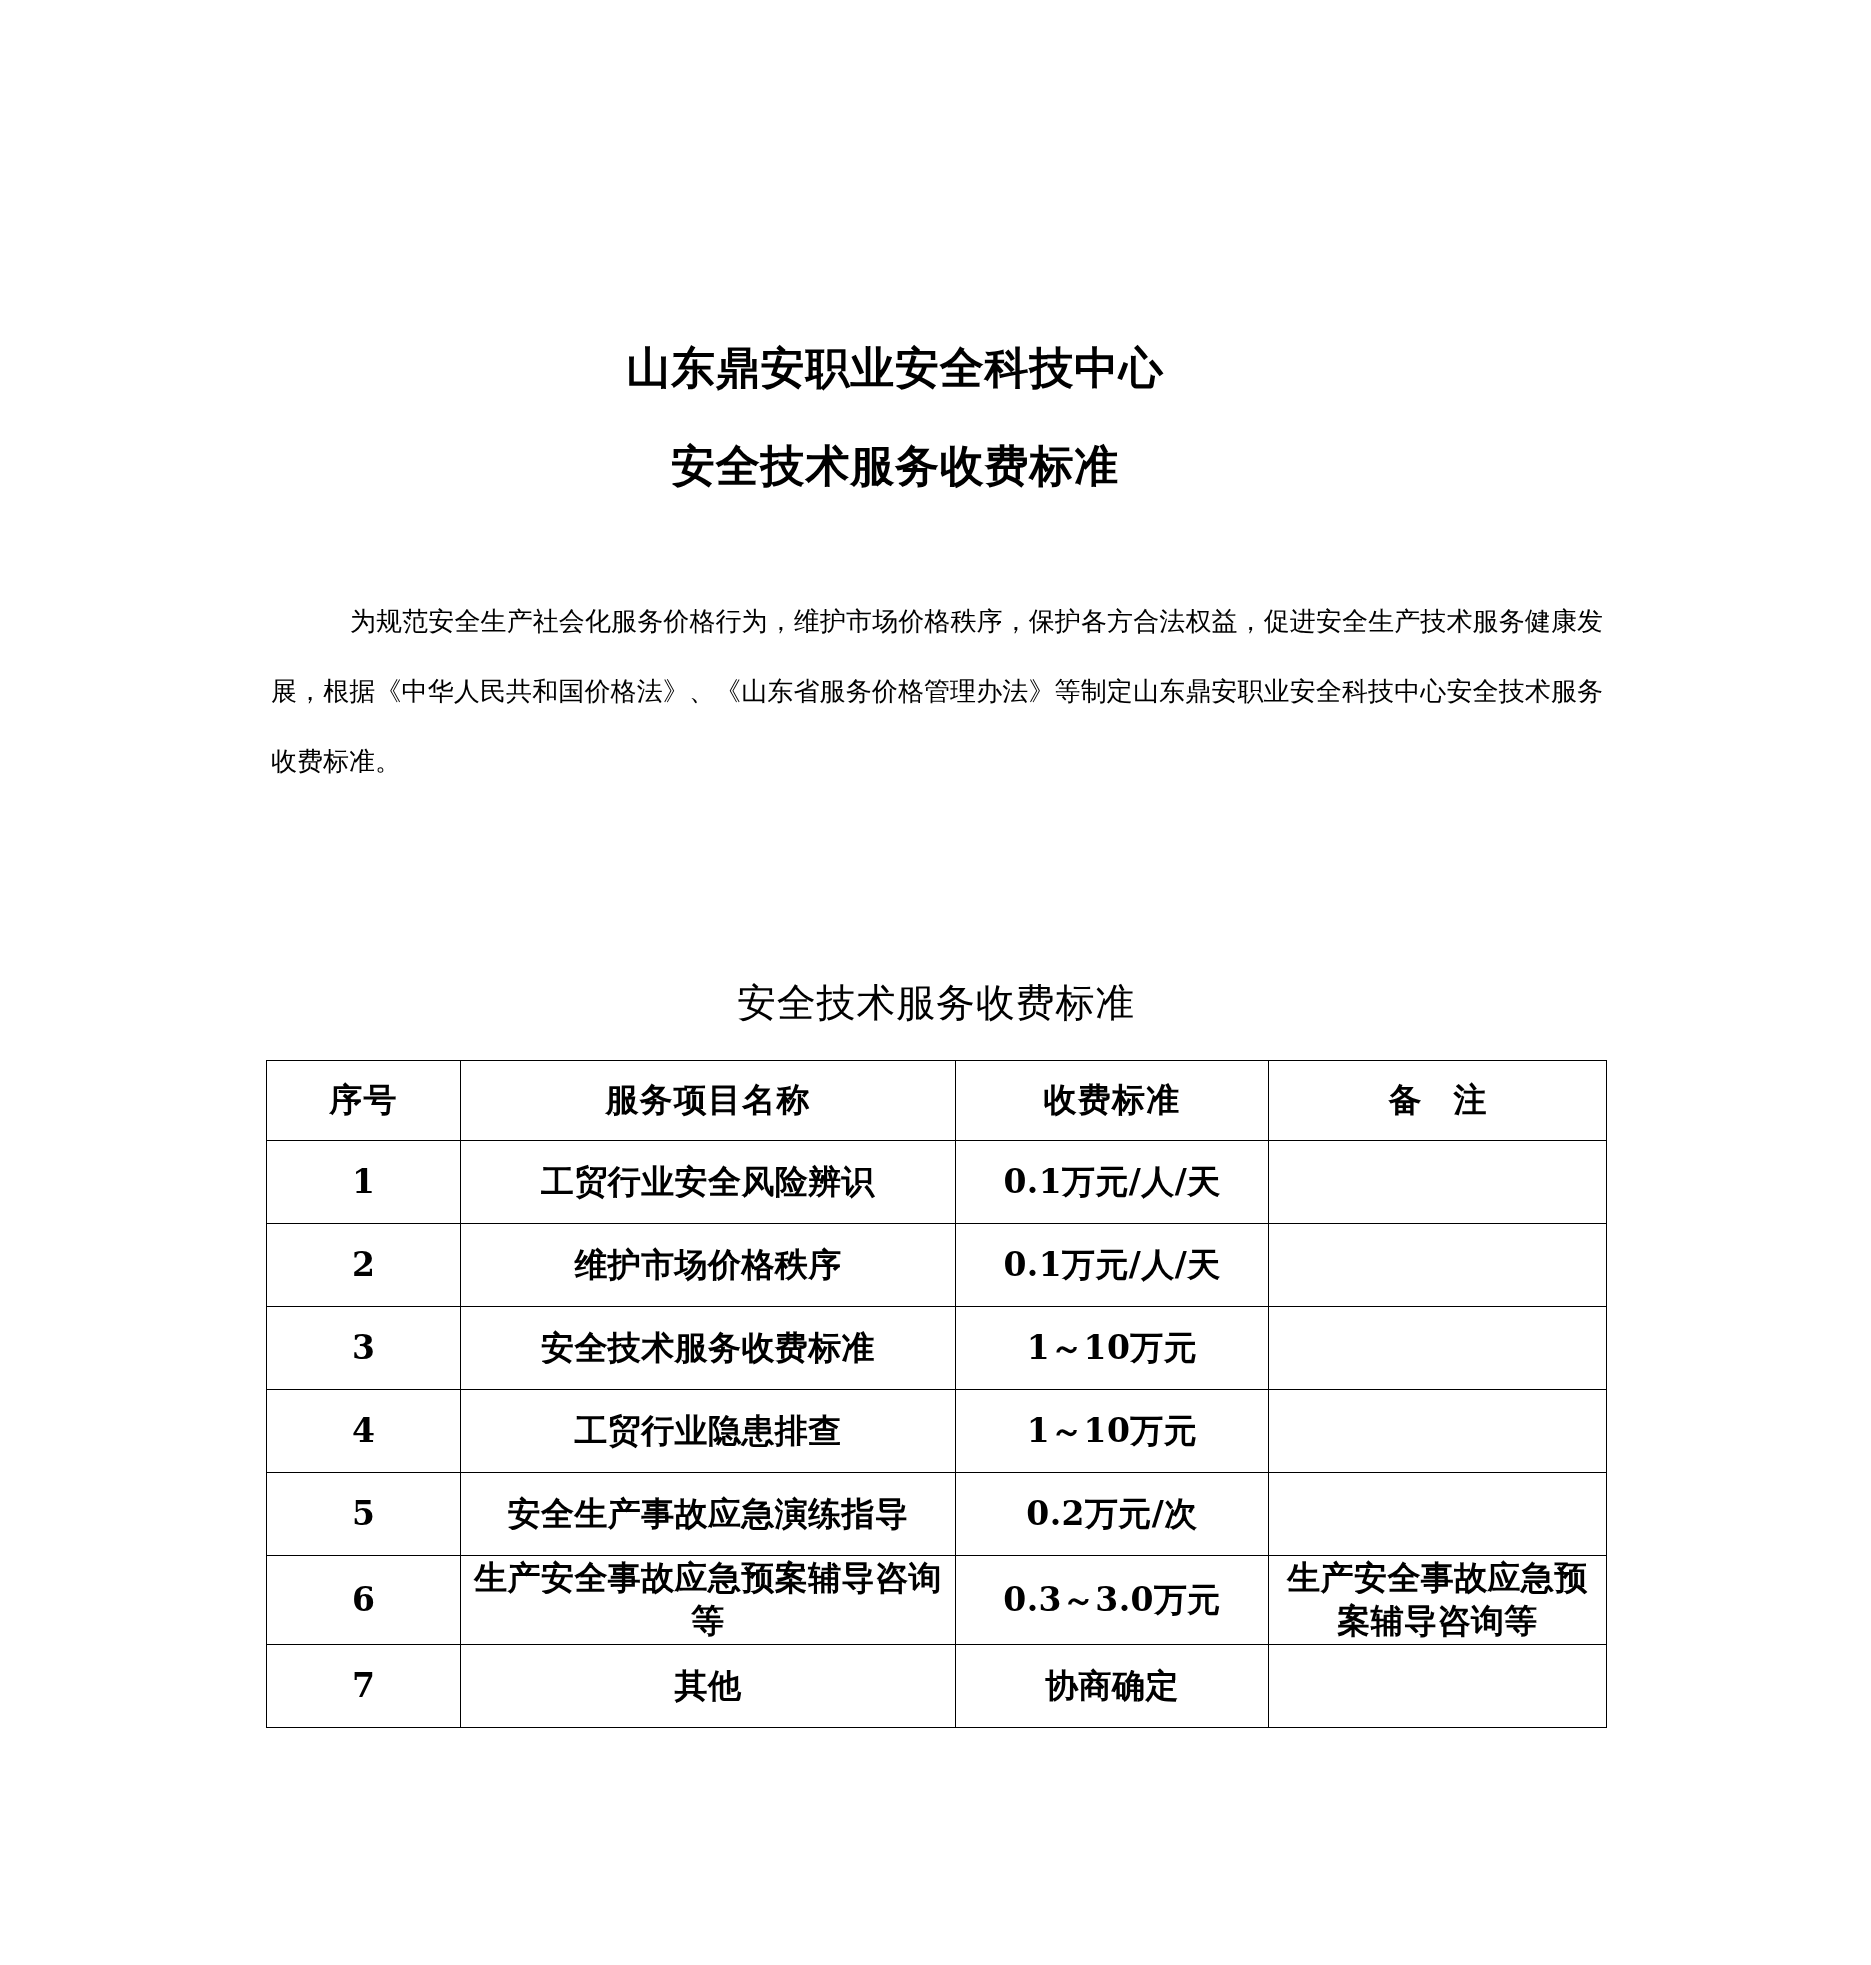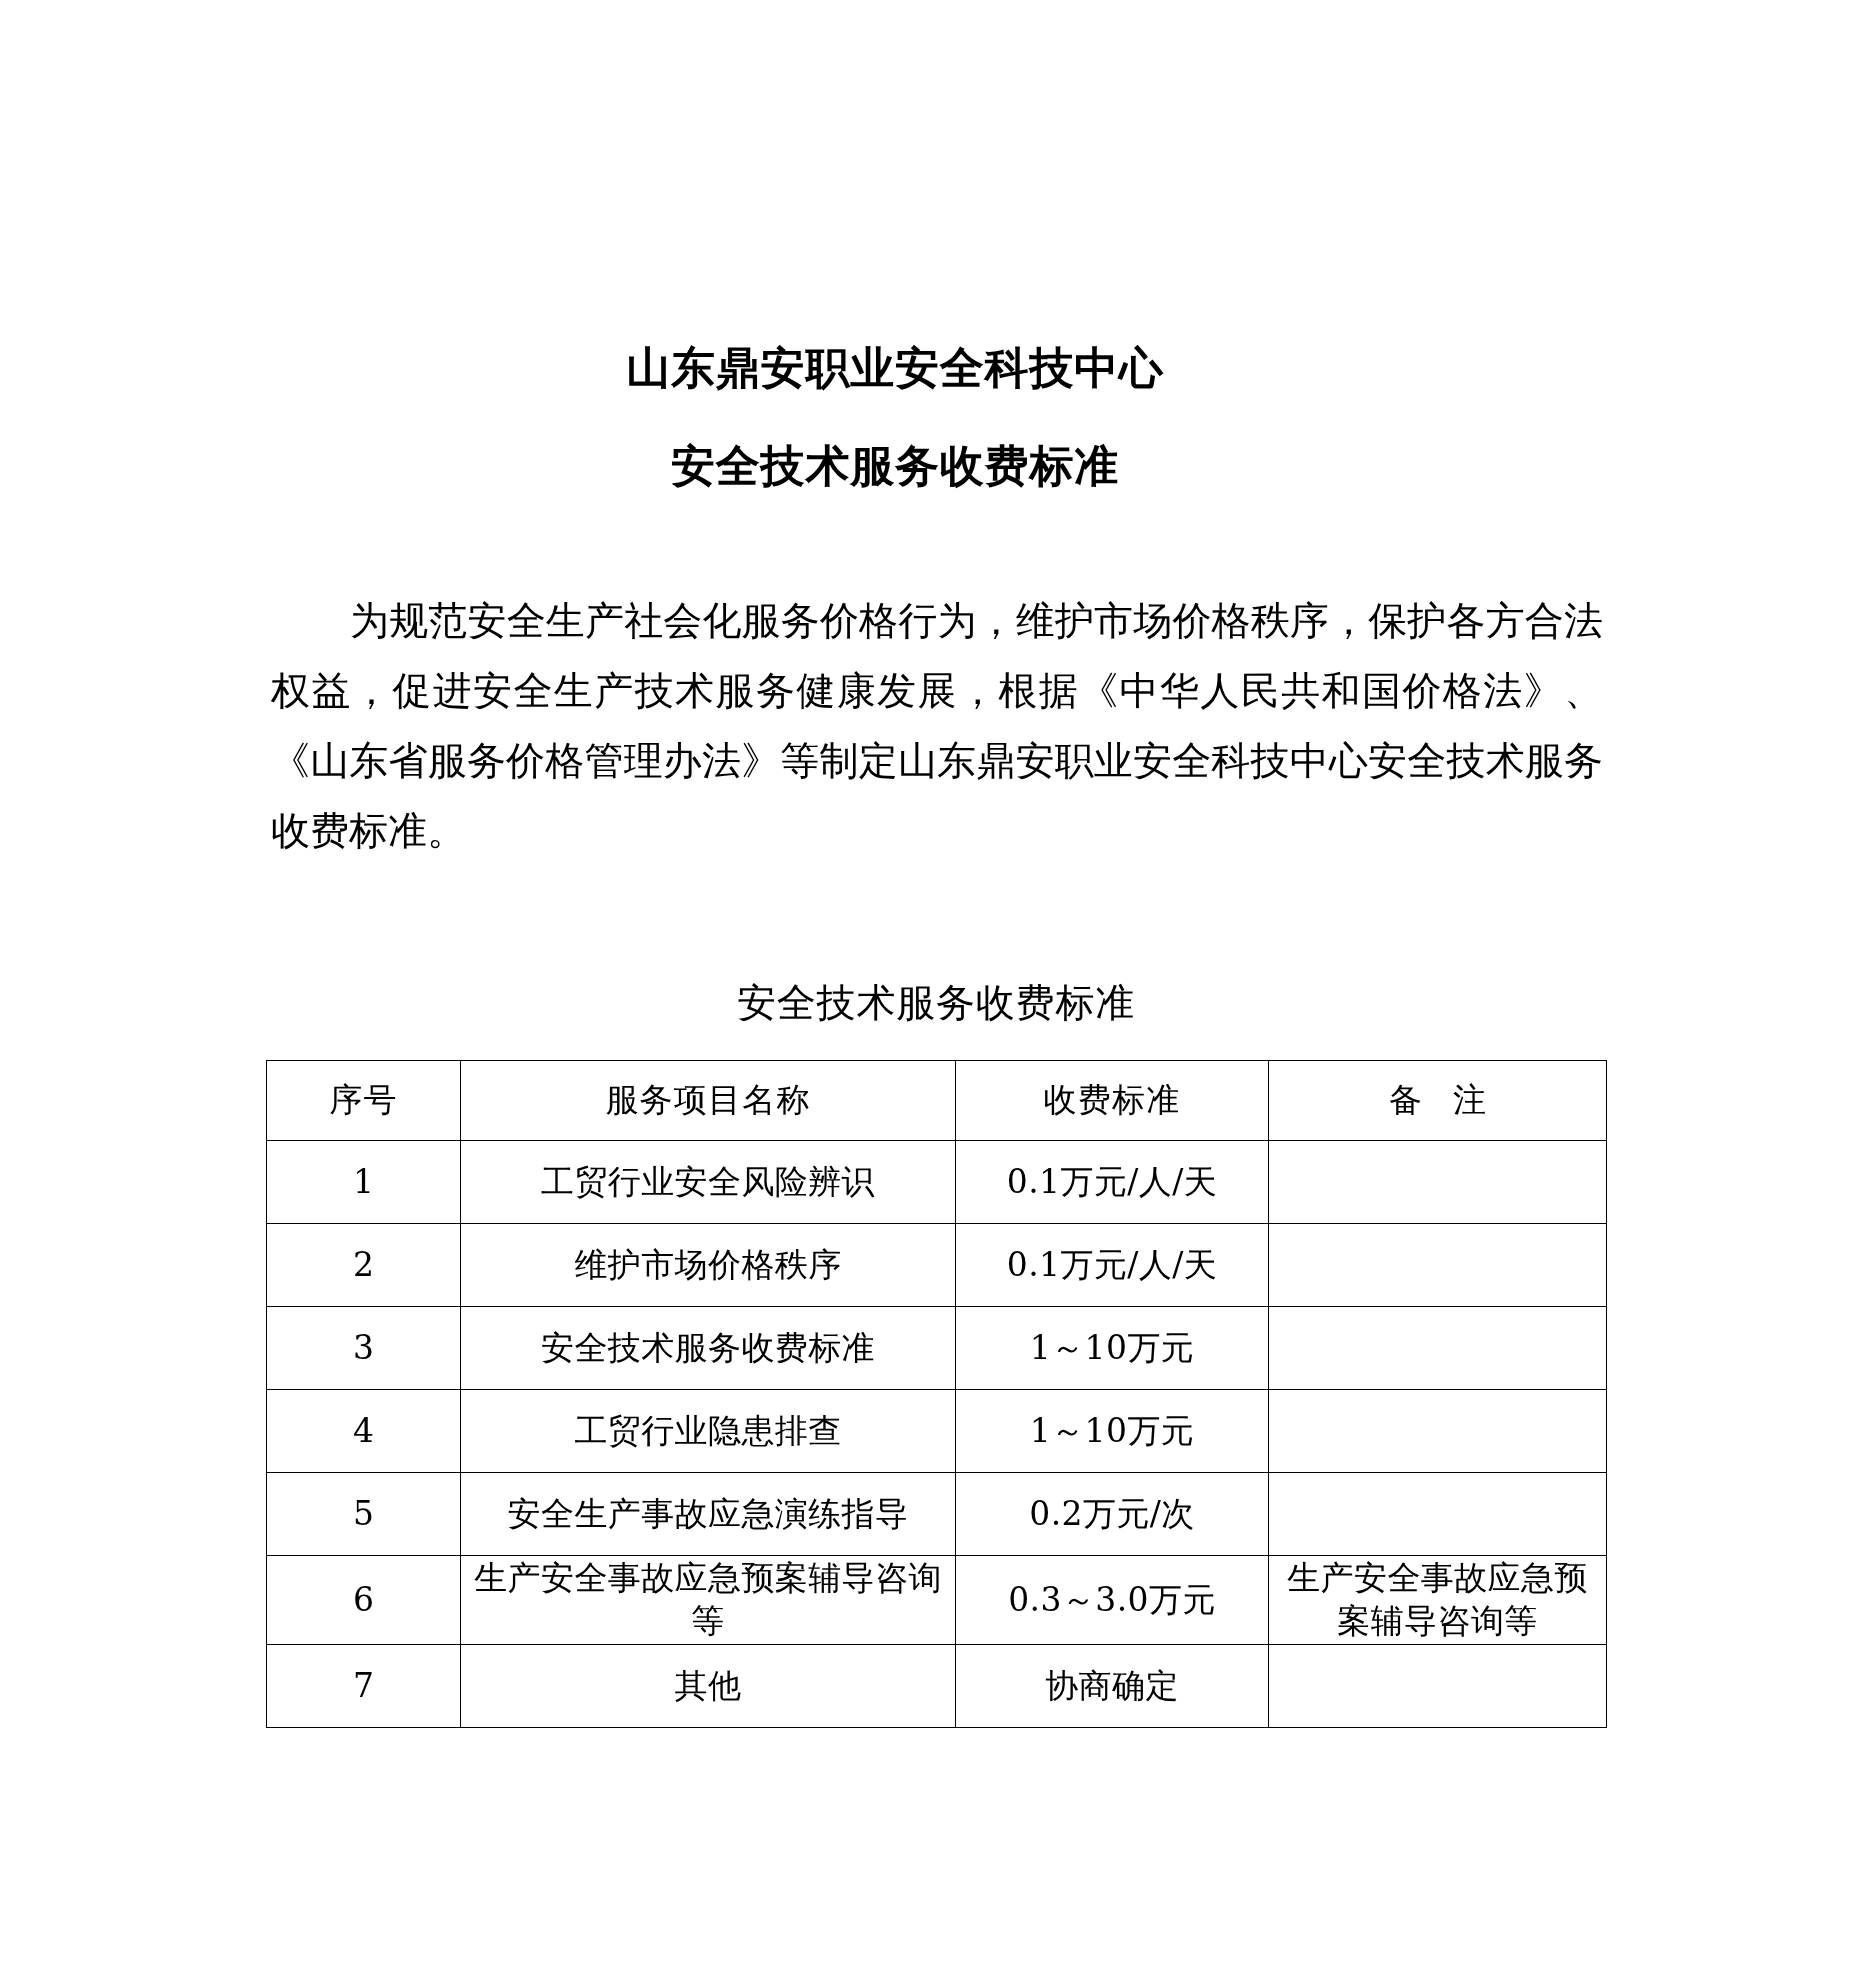--- a/index.html
+++ b/index.html
@@ -36,21 +36,21 @@
   }
   .doc-title-1 { top: 346px; }
   .doc-title-2 { top: 444px; }
 
   
   .body-para {
     position: absolute;
     left: 271px;
     top: 586px;
     width: 1332px;
-    font-size: 39px;
+    font-size: 26px;
     line-height: 70px;
     text-align: justify;
     text-justify: inter-ideograph;
     text-indent: 79px;
     font-family: "DejaVu Serif", "Liberation Serif", serif;
   }
 
   
   .table-caption {
     position: absolute;
@@ -79,21 +79,21 @@
   .fee-table col.c-no     { width: 194px; }
   .fee-table col.c-name   { width: 495px; }
   .fee-table col.c-price  { width: 313px; }
   .fee-table col.c-remark { width: 338px; }
 
   .fee-table td, .fee-table th {
     border: 1.6px solid #000000;
     text-align: center;
     vertical-align: middle;
     padding: 0 3.9px;
-    font-weight: normal;
+    font-weight: bold;
     line-height: 1.30;
   }
 
   .fee-table tr.r-head td { height: 79px; }
   .fee-table tr.r-std  td { height: 82px; }
   .fee-table tr.r-tall td { height: 88px; }
 
   .cell-no     { letter-spacing: 0; }
   .cell-name   { letter-spacing: 0.4px; }
   .cell-price  { letter-spacing: 0.4px; }

